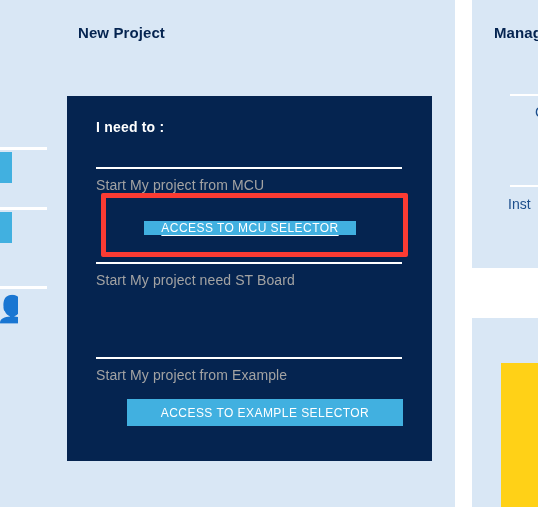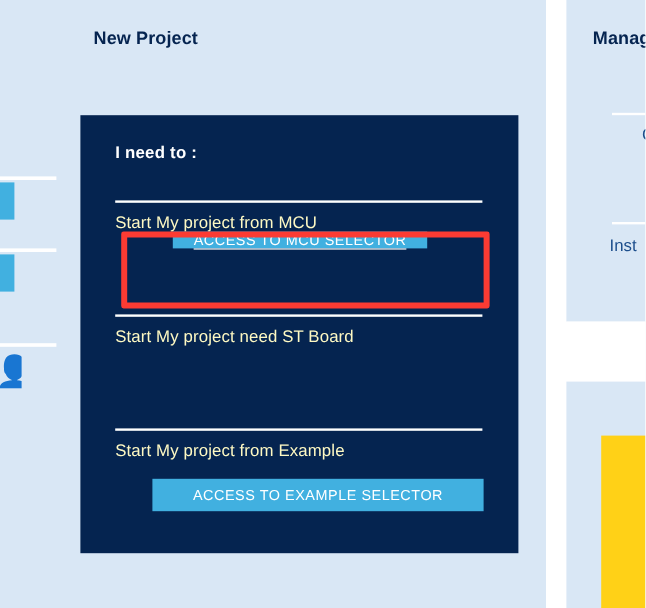--- a/index.html
+++ b/index.html
@@ -141,21 +141,21 @@
     left: 29px;
     width: 306px;
     height: 2px;
     background: #ffffff;
   }
 
   .step-label {
     position: absolute;
     left: 29px;
     font-size: 14px;
-    color: #fef9c3;
+    color: #a3a3a3;
     letter-spacing: .1px;
     white-space: nowrap;
   }
 
   .btn {
     position: absolute;
     background: #41b0e0;
     color: #ffffff;
     font-size: 12px;
     letter-spacing: .45px;
@@ -248,21 +248,21 @@
   <div class="rail-icon">👤🔍</div>
 
   <div class="card-title">New Project</div>
 
   <div class="dark-panel">
 
     <div class="need-to">I need to :</div>
 
     <div class="sep" style="top:71px;"></div>
     <div class="step-label" style="top:81px;">Start My project from MCU</div>
-    <button class="btn btn-hover" style="left:77px; top:97px; width:212px; height:14px;">
+    <button class="btn btn-hover" style="left:77px; top:125px; width:212px; height:14px;">
       <span class="btn-text">ACCESS TO MCU SELECTOR</span>
     </button>
 
     <div class="sep" style="top:166px;"></div>
     <div class="step-label" style="top:176px;">Start My project need ST Board</div>
 
     <div class="sep" style="top:261px;"></div>
     <div class="step-label" style="top:271px;">Start My project from Example</div>
     <button class="btn" style="left:60px; top:303px; width:276px; height:27px;">
       <span class="btn-text">ACCESS TO EXAMPLE SELECTOR</span>

